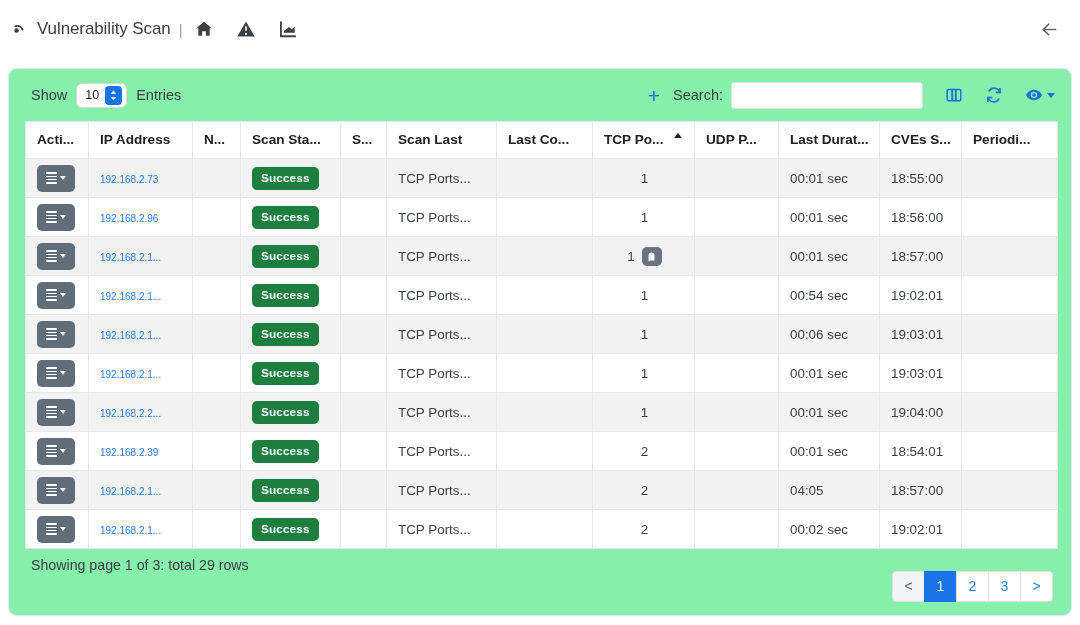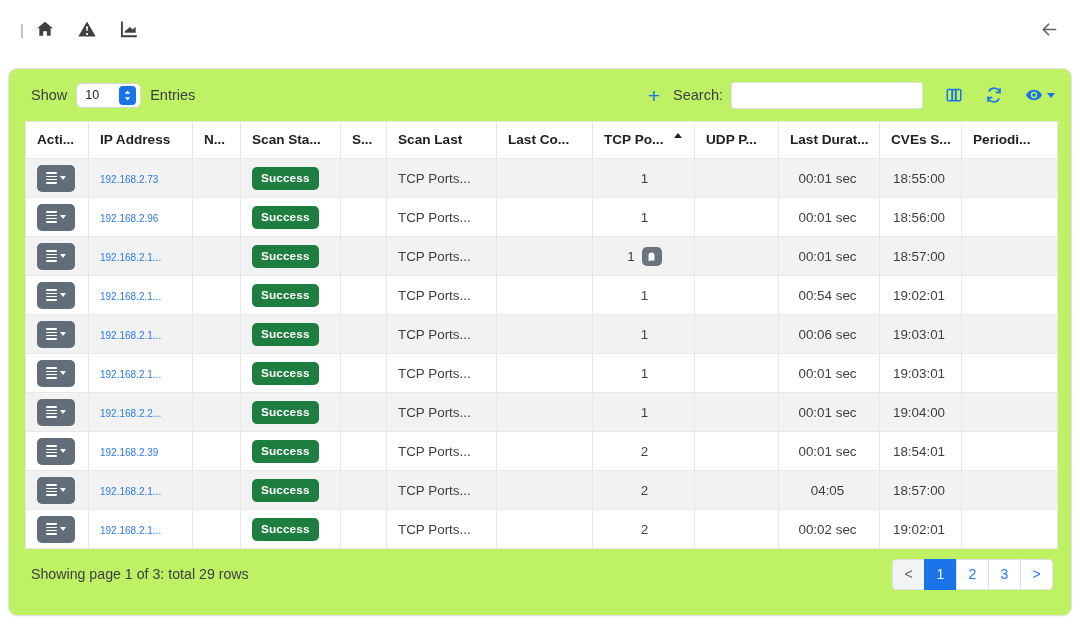--- a/index.html
+++ b/index.html
@@ -32,36 +32,36 @@
   .navlink { font-size: 15.5px; color: #6b7076; text-decoration: none; }
   .navlink.active { color:#202124; font-weight: bold; }
   .spacer { flex: 1; }
   .backarrow { color:#5f6368; display:flex; align-items:center; justify-content:center; width:26px;height:26px; }
 
   
   .card {
     position: absolute;
     left: 8px; top: 68px;
     width: 1064px; height: 548px;
-    background: #bef264;
+    background: #86efac;
     border: 1px solid #e3e5e8;
     border-radius: 9px;
     box-shadow: 0 1px 2px rgba(0,0,0,0.04);
     overflow: hidden;
   }
 
   
   .toolbar {
     height: 52px;
     display: flex; align-items: center;
     padding: 0 16px 0 22px;
   }
   .show-wrap { display:flex; align-items:center; gap: 9px; font-size: 14.5px; color:#3c4043; }
   .entries-select {
-    display:flex; align-items:center; gap:20px;
+    display:flex; align-items:center; gap:6px;
     border: 1px solid #d7dadd; border-radius: 6px;
     background: #fff; height: 25px; padding: 0 4px 0 8px;
   }
   .entries-select .val { font-size: 12.5px; color:#202124; }
   .stepper {
     width: 17px; height: 19px; border-radius: 4px;
     background: #1a73e8; color:#fff;
     display:flex; flex-direction:column; align-items:center; justify-content:center;
     line-height: 6px; font-size: 8px;
   }
@@ -94,21 +94,21 @@
     width:0;height:0;border-left:4px solid transparent;border-right:4px solid transparent;border-bottom:5px solid #202124;
   }
   tbody td {
     font-size: 13.4px; color:#3c4043;
     padding: 0 9px 0 11px; height: 39px;
     border: 1px solid #e6e8ea;
     white-space: nowrap; overflow: hidden;
   }
   tbody tr:nth-child(odd) td { background: #f2f2f2; }
   tbody tr:nth-child(even) td { background: #ffffff; }
-  td.c-right { text-align: center; padding-right: 14px; }
+  td.c-right { text-align: left; padding-right: 14px; }
   td.c-center { text-align: center; }
 
   .act-btn {
     width: 38px; height: 27px; border-radius: 5px;
     background: #626d7a;
     display:flex; align-items:center; justify-content:center; gap:3px;
   }
   .act-lines { display:flex; flex-direction:column; gap:1.6px; }
   .act-lines i { display:block; width:11px; height:1.7px; background:#fff; border-radius:1px; }
   .act-caret { width:0;height:0;border-left:3.5px solid transparent;border-right:3.5px solid transparent;border-top:4.5px solid #fff; }
@@ -120,23 +120,23 @@
     border-radius: 5px; padding: 4px 9px 5px; letter-spacing:0.1px;
   }
   .port-cell { display:flex; align-items:center; justify-content:center; gap:7px; }
   .port-badge {
     width:20px;height:19px;border-radius:5px;background:#6b747e;
     display:flex;align-items:center;justify-content:center;
   }
 
   
   .footer {
-    position:absolute; left:0; right:0; bottom:12px;
+    position:absolute; left:0; right:0; bottom:0;
     height: 58px;
-    display:flex; align-items:center;
+    display:flex; 
     padding: 0 18px 0 22px;
   }
   .foot-text { font-size: 14.2px; color:#3c4043; }
   .fspacer { flex:1; }
   .pager { display:flex; align-items:center; }
   .pg {
     min-width: 33px; height: 31px;
     border: 1px solid #e0e2e5;
     display:flex; align-items:center; justify-content:center;
     font-size: 14px; color:#2979f5; background:#fff;
@@ -146,20 +146,30 @@
   .pg:last-child { border-radius: 0 4px 4px 0; }
   .pg.prev { background:#f1f3f4; color:#5f6368; }
   .pg.active { background:#1a73e8; color:#fff; border-color:#1a73e8; font-weight:400; }
 </style>
 </head>
 <body>
 
 <div class="page">
 
   <div class="topnav">
+    <div class="brand">
+      <span>
+        <svg width="17" height="17" viewBox="0 0 24 24" fill="#3c4043">
+          <circle cx="6.5" cy="17.5" r="3.2"></circle>
+          <path d="M4 9.2c0-0.7 0.6-1.3 1.3-1.3 5 0 9.1 4.1 9.1 9.1 0 0.7-0.6 1.3-1.3 1.3s-1.3-0.6-1.3-1.3c0-3.6-2.9-6.5-6.5-6.5C4.6 10.5 4 9.9 4 9.2z" transform="rotate(-20 12 12)"></path>
+          <path d="M4 3.3C4 2.6 4.6 2 5.3 2c8.2 0 14.9 6.7 14.9 14.9 0 0.7-0.6 1.3-1.3 1.3s-1.3-0.6-1.3-1.3C17.6 10.1 12.1 4.6 5.3 4.6 4.6 4.6 4 4 4 3.3z" transform="rotate(-20 12 12)" opacity="0"></path>
+        </svg>
+      </span>
+      <span class="title">Vulnerability Scan</span>
+    </div>
     <span class="divider-pipe">|</span>
 
     <div class="navicons">
       <span class="navicon">
         <svg width="20" height="20" viewBox="0 0 24 24" fill="#3c4043">
             <path d="M12 3.2 2.6 11h2.6v9.2h4.6v-5.6h4.4v5.6h4.6V11h2.6z"></path>
           </svg>
       </span>
       <span class="navicon">
         <svg width="20" height="20" viewBox="0 0 24 24" fill="#3c4043">

